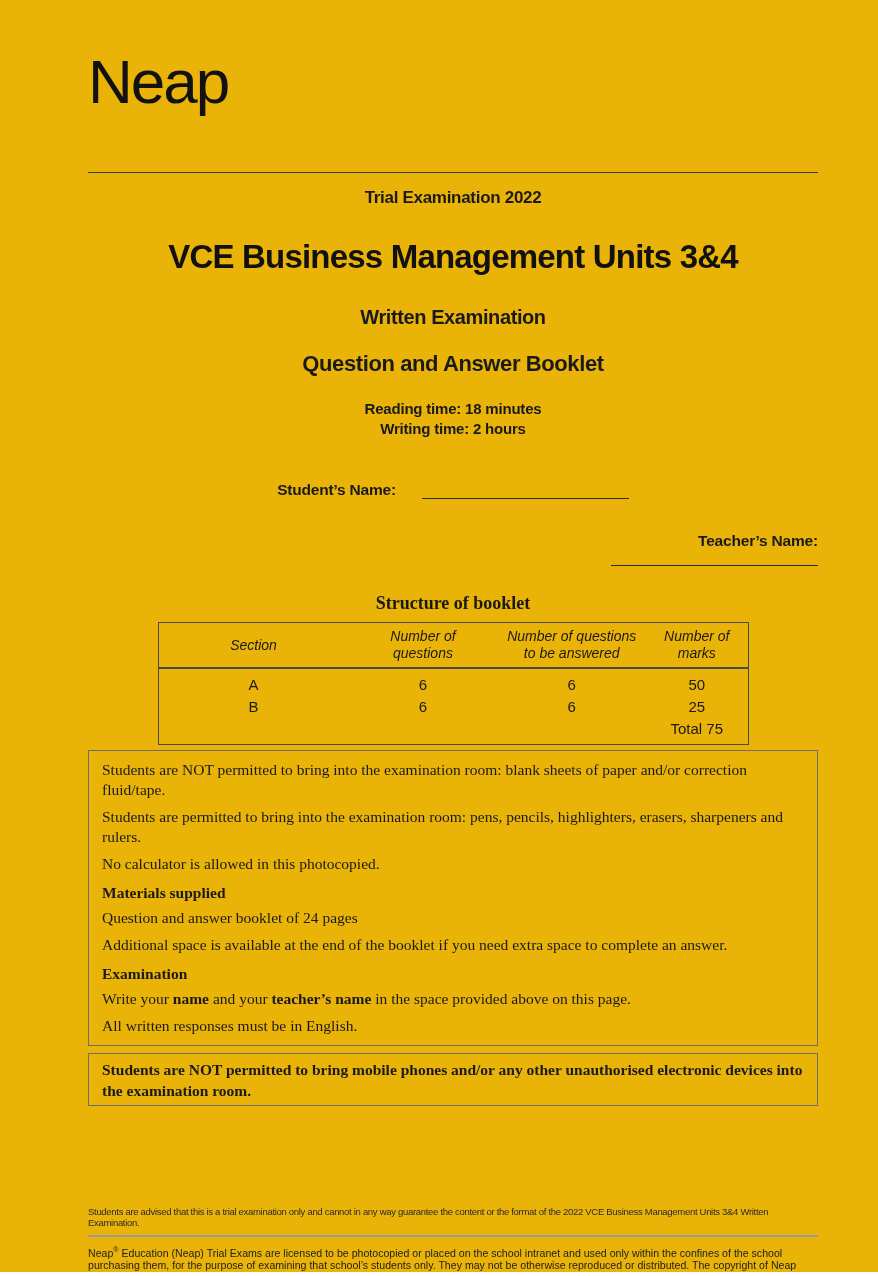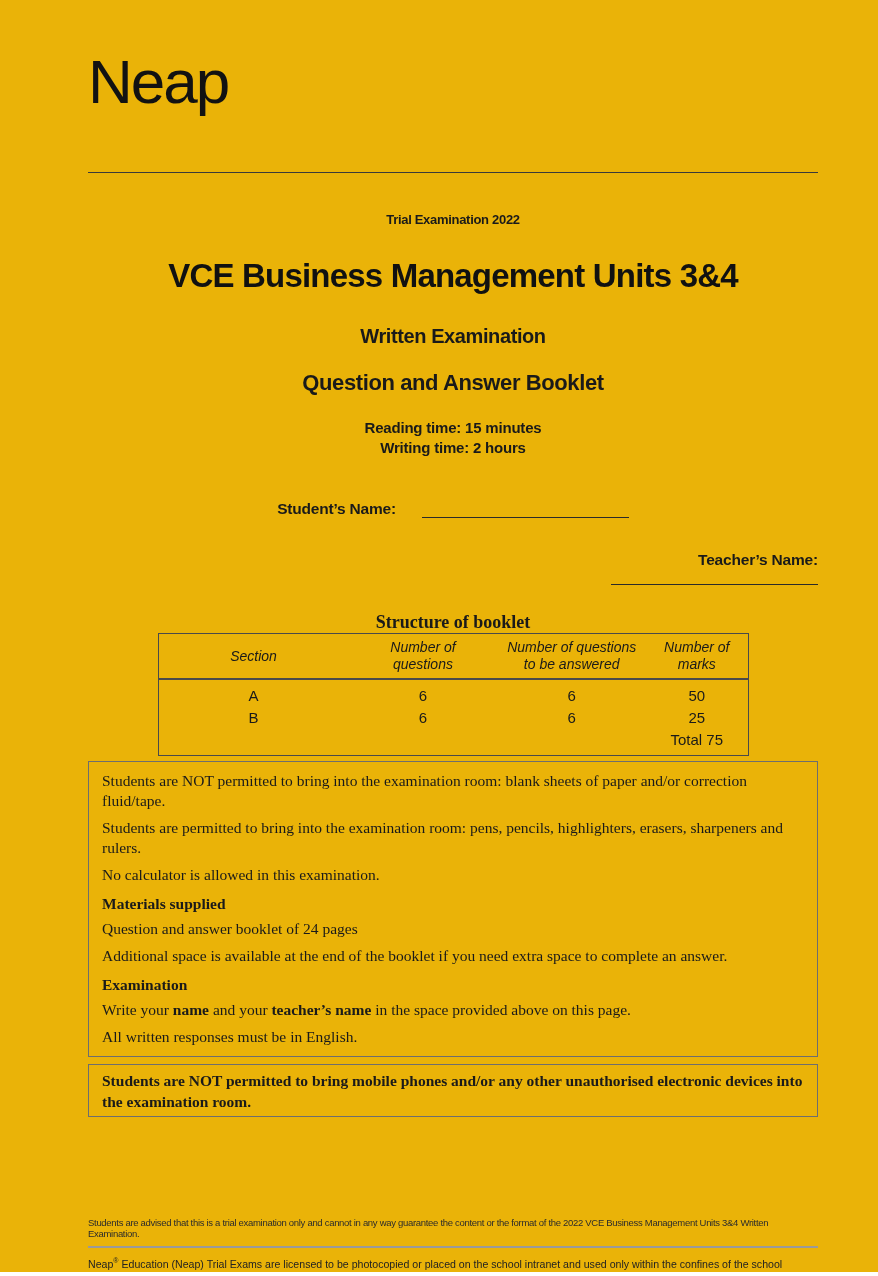--- a/index.html
+++ b/index.html
@@ -12,34 +12,34 @@
 
   .logo {
     margin-top:42px; font-family:"Liberation Sans", sans-serif;
     font-size:62px; font-weight:400; letter-spacing:-2px; color:#121212; line-height:80px;
   }
   .top-rule { border:none; border-top:1.5px solid #3a3a3a; margin-top:50px; }
 
   .sans { font-family:"Liberation Sans", sans-serif; }
   .center { text-align:center; }
 
-  .series   { margin-top:39px; font-size:13px; font-weight:700; letter-spacing:-0.3px;text-align:center; }
+  .series   { margin-top:15px; font-size:17px; font-weight:700; letter-spacing:-0.3px;text-align:center; }
   .title    { margin-top:30px; font-size:33px; font-weight:700; letter-spacing:-0.8px; color:#111; }
   .subtitle { margin-top:30px; font-size:20px; font-weight:700; letter-spacing:-0.4px; }
   .booklet-type { margin-top:22px; font-size:22px; font-weight:700; letter-spacing:-0.4px; }
   .times { margin-top:22px; font-size:15px; font-weight:700; line-height:20px; letter-spacing:-0.2px; }
 
   .name-row { display:flex; justify-content:center; align-items:flex-end; font-size:15.5px; font-weight:700; letter-spacing:-0.2px; }
   .name-row.student { margin-top:42px;gap:21px; }
   .name-row.teacher { margin-top:33px;flex-direction:column; }
   .name-line { width:207px; border-bottom:1.4px solid #2a2a2a; height:16px; margin-left:5px; }
 
   .table-heading { margin-top:27px; font-size:18px; font-weight:700; }
   table.structure {
-    width:591px; margin:0 auto 0 auto; border-collapse:collapse;
+    width:591px; margin:8px auto 0 auto; border-collapse:collapse;
     border:1.4px solid #4a4a4a; font-family:"Liberation Sans", sans-serif;
   }
   table.structure th {
     font-style:italic; font-weight:400; font-size:14px; line-height:17px;
     white-space:pre-line; text-align:center; vertical-align:middle;
     padding:5px 2px; border-bottom:2.5px solid #4a4a4a;
   }
   table.structure td {
     font-size:15px; text-align:center; padding:2.5px 2px; font-weight:400;
   }
@@ -78,21 +78,21 @@
 
     <div class="logo sans">Neap</div>
     <hr class="top-rule">
 
     <div class="series sans center">Trial Examination 2022</div>
     <div class="title sans center">VCE Business Management Units 3&amp;4</div>
     <div class="subtitle sans center">Written Examination</div>
     <div class="booklet-type sans center">Question and Answer Booklet</div>
 
     <div class="times sans center">
-      <div>Reading time: 15 minutes</div>
+      <div>Reading time: 18 minutes</div>
       <div>Writing time: 2 hours</div>
     </div>
 
     <div class="name-row student sans">
       <span>Student’s Name:</span>
       <span class="name-line"></span>
     </div>
     <div class="name-row teacher sans">
       <span>Teacher’s Name:</span>
       <span class="name-line"></span>
@@ -130,21 +130,21 @@
           <td></td>
           <td></td>
           <td>Total 75</td>
         </tr>
       </tbody>
     </table>
 
     <div class="info-box">
       <p>Students are NOT permitted to bring into the examination room: blank sheets of paper and/or correction fluid/tape.</p>
       <p>Students are permitted to bring into the examination room: pens, pencils, highlighters, erasers, sharpeners and rulers.</p>
-      <p>No calculator is allowed in this examination.</p>
+      <p>No calculator is allowed in this photocopied.</p>
       <h3>Materials supplied</h3>
       <p>Question and answer booklet of 24 pages</p>
       <p>Additional space is available at the end of the booklet if you need extra space to complete an answer.</p>
       <h3>Examination</h3>
       <p><span>Write your </span><b>name</b><span> and your </span><b>teacher’s name</b><span> in the space provided above on this page.</span></p>
       <p>All written responses must be in English.</p>
     </div>
 
     <div class="warning-box">Students are NOT permitted to bring mobile phones and/or any other unauthorised electronic devices into the examination room.</div>
 

